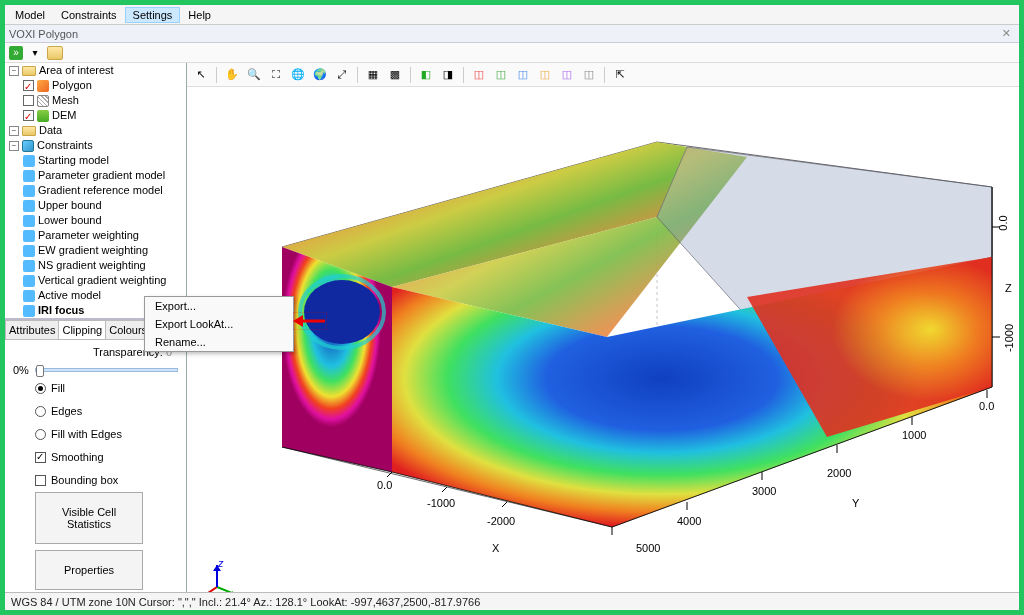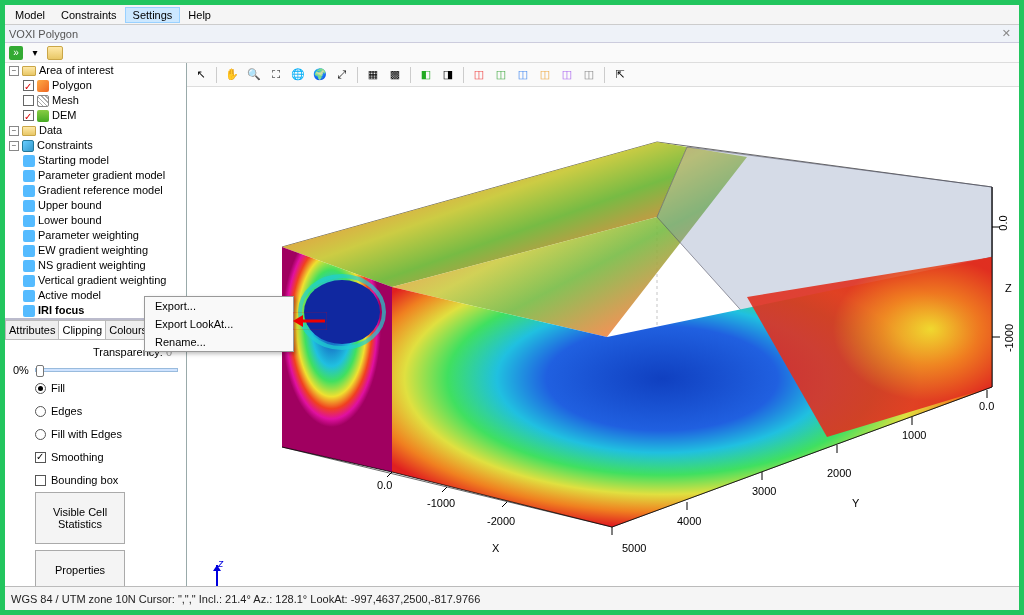--- a/index.html
+++ b/index.html
@@ -43,27 +43,27 @@
   .slider-row { display:flex; align-items:center; gap:6px; }
   .slider { flex:1; height:4px; background:#cfe3ff; border:1px solid #9bd; position:relative; }
   .slider .thumb { position:absolute; left:0; top:-4px; width:8px; height:12px; background:#fff; border:1px solid #777; border-radius:2px; }
   .radio-col { display:flex; flex-direction:column; gap:11px; padding-left:22px; }
   .radio-col label { display:flex; align-items:center; gap:5px; }
   .rd, .ck { width:11px; height:11px; border:1px solid #555; display:inline-block; }
   .rd { border-radius:50%; position:relative; }
   .rd.sel::after { content:""; position:absolute; inset:2px; background:#000; border-radius:50%; }
   .ck { position:relative; }
   .ck.sel::after { content:"✓"; position:absolute; top:-2px; left:0; font-size:10px; }
-  .btn { border:1px solid #aaa; background:#f4f4f4; padding:13px 10px; font-size:11px; width:90px; text-align:center; margin-left:22px; }
+  .btn { border:1px solid #aaa; background:#f4f4f4; padding:13px 10px; font-size:11px; width:108px; text-align:center; margin-left:22px; }
   .viewport { flex:1; display:flex; flex-direction:column; background:#fff; position:relative; }
   .view-toolbar { height:24px; border-bottom:1px solid #ddd; display:flex; align-items:center; gap:2px; padding:0 4px; background:#fafafa; }
   .tbtn { width:20px; height:20px; display:inline-flex; align-items:center; justify-content:center; border:1px solid transparent; }
   .sep { width:1px; height:16px; background:#ccc; margin:0 3px; }
   .canvas { flex:1; position:relative; background:#fff; overflow:hidden; }
-  .status { height:24px; border-top:1px solid #bbb; background:#f5f5f5; font-size:11px; display:flex; align-items:center; padding:0 6px; color:#222; }
+  .status { height:18px; border-top:1px solid #bbb; background:#f5f5f5; font-size:11px; display:flex; align-items:center; padding:0 6px; color:#222; }
   .ctx-menu { position:absolute; left:139px; top:291px; width:150px; background:#f9f9f9; border:1px solid #999; box-shadow:2px 2px 4px rgba(0,0,0,0.25); z-index:50; font-size:11px; }
   .ctx-menu .mi { padding:3px 10px; white-space:nowrap; }
   .ctx-menu .mi.hi { background:#cce8ff; }
   .arrow-ann { position:absolute; left:288px; top:307px; z-index:60; }
   .axis-label { position:absolute; font-size:11px; color:#000; }
 </style>
 </head>
 <body>
 
 <div class="app">
@@ -360,21 +360,21 @@
             <line x1="0" y1="0" x2="0" y2="-22" stroke="#00d" stroke-width="2"></line>
               <polygon points="0,-22 -4,-16 4,-16" fill="#00d"></polygon>
           </g>
         </svg>
 
         <span class="axis-label" style="left:818px; top:195px;">Z</span>
         <span class="axis-label" style="left:808px; top:130px; transform:rotate(-90deg);">0.0</span>
         <span class="axis-label" style="left:808px; top:245px; transform:rotate(-90deg);">-1000</span>
 
         <span class="axis-label" style="left:665px; top:410px;">Y</span>
-        <span class="axis-label" style="left:415px; top:455px;padding-left:20px;">5000</span>
+        <span class="axis-label" style="left:429px; top:455px;padding-left:20px;">5000</span>
         <span class="axis-label" style="left:490px; top:428px;">4000</span>
         <span class="axis-label" style="left:565px; top:398px;">3000</span>
         <span class="axis-label" style="left:640px; top:370px;margin-top:10px;">2000</span>
         <span class="axis-label" style="left:715px; top:342px;">1000</span>
         <span class="axis-label" style="left:792px; top:313px;">0.0</span>
 
         <span class="axis-label" style="left:305px; top:455px;">X</span>
         <span class="axis-label" style="left:190px; top:392px;">0.0</span>
         <span class="axis-label" style="left:240px; top:410px;">-1000</span>
         <span class="axis-label" style="left:300px; top:428px;">-2000</span>

